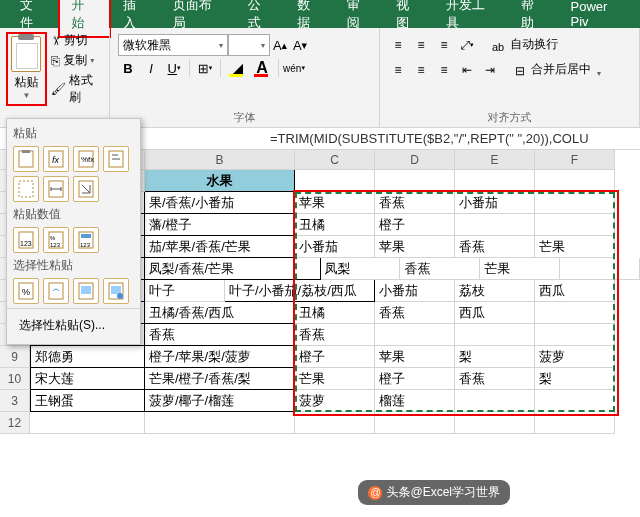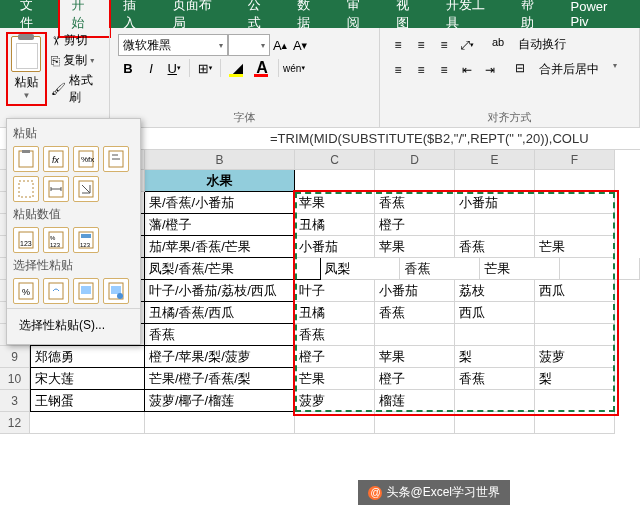--- a/index.html
+++ b/index.html
@@ -31,21 +31,21 @@
   .font-size { width: 42px; height: 22px; border: 1px solid #ababab; background: #fff; font-size: 12px; padding: 0 4px; display: flex; align-items: center; justify-content: space-between; }
   .font-btn { width: 20px; height: 20px; display: flex; align-items: center; justify-content: center; font-size: 13px; cursor: pointer; }
   .font-row2 { display: flex; gap: 3px; align-items: center; }
   .sep { width: 1px; height: 18px; background: #d4d4d4; margin: 0 2px; }
   .color-btn { position: relative; width: 22px; height: 20px; display: flex; align-items: center; justify-content: center; }
   .color-bar { position: absolute; bottom: 1px; left: 3px; width: 14px; height: 3px; }
   
   .align-group { flex: 1; padding: 6px 8px; }
   .align-row { display: flex; gap: 3px; align-items: center; margin-bottom: 4px; font-size: 12px; }
   .align-btn { width: 20px; height: 18px; display: flex; align-items: center; justify-content: center; cursor: pointer; }
-  .wrap-btn { display: flex; align-items: flex-start; gap: 14px; margin-left: 8px; padding: 2px 4px; }
+  .wrap-btn { display: flex; align-items: flex-end; gap: 6px; margin-left: 8px; padding: 2px 4px; }
   
   .formula-bar { height: 22px; display: flex; align-items: center; border-bottom: 1px solid #d4d4d4; font-size: 13px; }
   .formula-text { padding-left: 270px; color: #333; }
   
   .grid-area { position: relative; }
   .row-header { width: 30px; background: #f0f0f0; border-right: 1px solid #d4d4d4; border-bottom: 1px solid #d4d4d4; display: flex; align-items: center; justify-content: center; font-size: 12px; color: #555; }
   .col-h { border-right: 1px solid #d4d4d4; border-bottom: 1px solid #d4d4d4; display: flex; align-items: center; justify-content: center; font-size: 12px; color: #555; background: #e6e6e6; } .col-b { width: 180px; } .col-c, .col-d, .col-e, .col-f { width: 80px; }
   
   .data-row { display: flex; height: 22px; }
   .cell { border-right: 1px solid #d4d4d4; border-bottom: 1px solid #d4d4d4; padding: 0 4px; font-size: 13px; display: flex; align-items: center; overflow: hidden; white-space: nowrap; }
@@ -57,21 +57,21 @@
   .red-overlay { position: absolute; border: 2px solid #e00; pointer-events: none; }
   
   .paste-menu { position: absolute; top: 118px; left: 6px; width: 135px; background: #f3f3f3; border: 1px solid #c6c6c6; box-shadow: 2px 2px 6px rgba(0,0,0,0.3); z-index: 100; padding: 6px; font-size: 12px; }
   .menu-section { margin-bottom: 4px; color: #555; }
   .icon-row { display: flex; gap: 4px; margin: 4px 0; }
   .paste-opt { width: 26px; height: 26px; border: 1px solid transparent; display: flex; align-items: center; justify-content: center; cursor: pointer; position: relative; background: #fff; border: 1px solid #d4b06a; border-radius: 2px; }
   .paste-opt svg { width: 20px; height: 20px; }
   .menu-divider { height: 1px; background: #d4d4d4; margin: 4px -6px; }
   .menu-item { padding: 4px 6px; cursor: pointer; }
   
-  .badge { position: absolute; bottom: 12px; right: 130px; background: rgba(0,0,0,0.6); color: #fff; font-size: 12px; padding: 4px 10px; border-radius: 0; z-index: 50; }
+  .badge { position: absolute; bottom: 12px; right: 130px; background: rgba(0,0,0,0.6); color: #fff; font-size: 12px; padding: 4px 10px; border-radius: 9px; z-index: 50; }
   .badge::before { content: "@"; background: #ff7030; color: #fff; border-radius: 50%; width: 14px; height: 14px; display: inline-flex; align-items: center; justify-content: center; font-size: 10px; margin-right: 4px; }
   .scissors { display: inline-block; transform: rotate(90deg); }
 </style>
 </head>
 <body>
 
 <div class="ribbon-tabs">
   <div class="tab">文件</div>
   <div class="tab active red-box">开始</div>
   <div class="tab">插入</div>
@@ -235,22 +235,22 @@
     <div class="cell black-border bl" style="width:115px">马凤英</div>
     <div class="cell black-border" style="width:176px">凤梨/香蕉/芒果</div>
     <div class="cell col-c">凤梨</div>
     <div class="cell col-d">香蕉</div>
     <div class="cell col-e">芒果</div>
     <div class="cell col-f"></div>
       </div>
       <div class="data-row">
     <div class="row-header" style="width:30px">6</div>
     <div class="cell black-border bl" style="width:115px">赵铁锤</div>
+    <div class="cell col-c">叶子</div>
     <div class="cell black-border" style="width:150px">叶子/小番茄/荔枝/西瓜</div>
-    <div class="cell col-c">叶子</div>
     <div class="cell col-d">小番茄</div>
     <div class="cell col-e">荔枝</div>
     <div class="cell col-f">西瓜</div>
       </div>
       <div class="data-row">
     <div class="row-header" style="width:30px">7</div>
     <div class="cell black-border bl" style="width:115px">诸葛钢铁</div>
     <div class="cell black-border" style="width:150px">丑橘/香蕉/西瓜</div>
     <div class="cell col-c">丑橘</div>
     <div class="cell col-d">香蕉</div>

